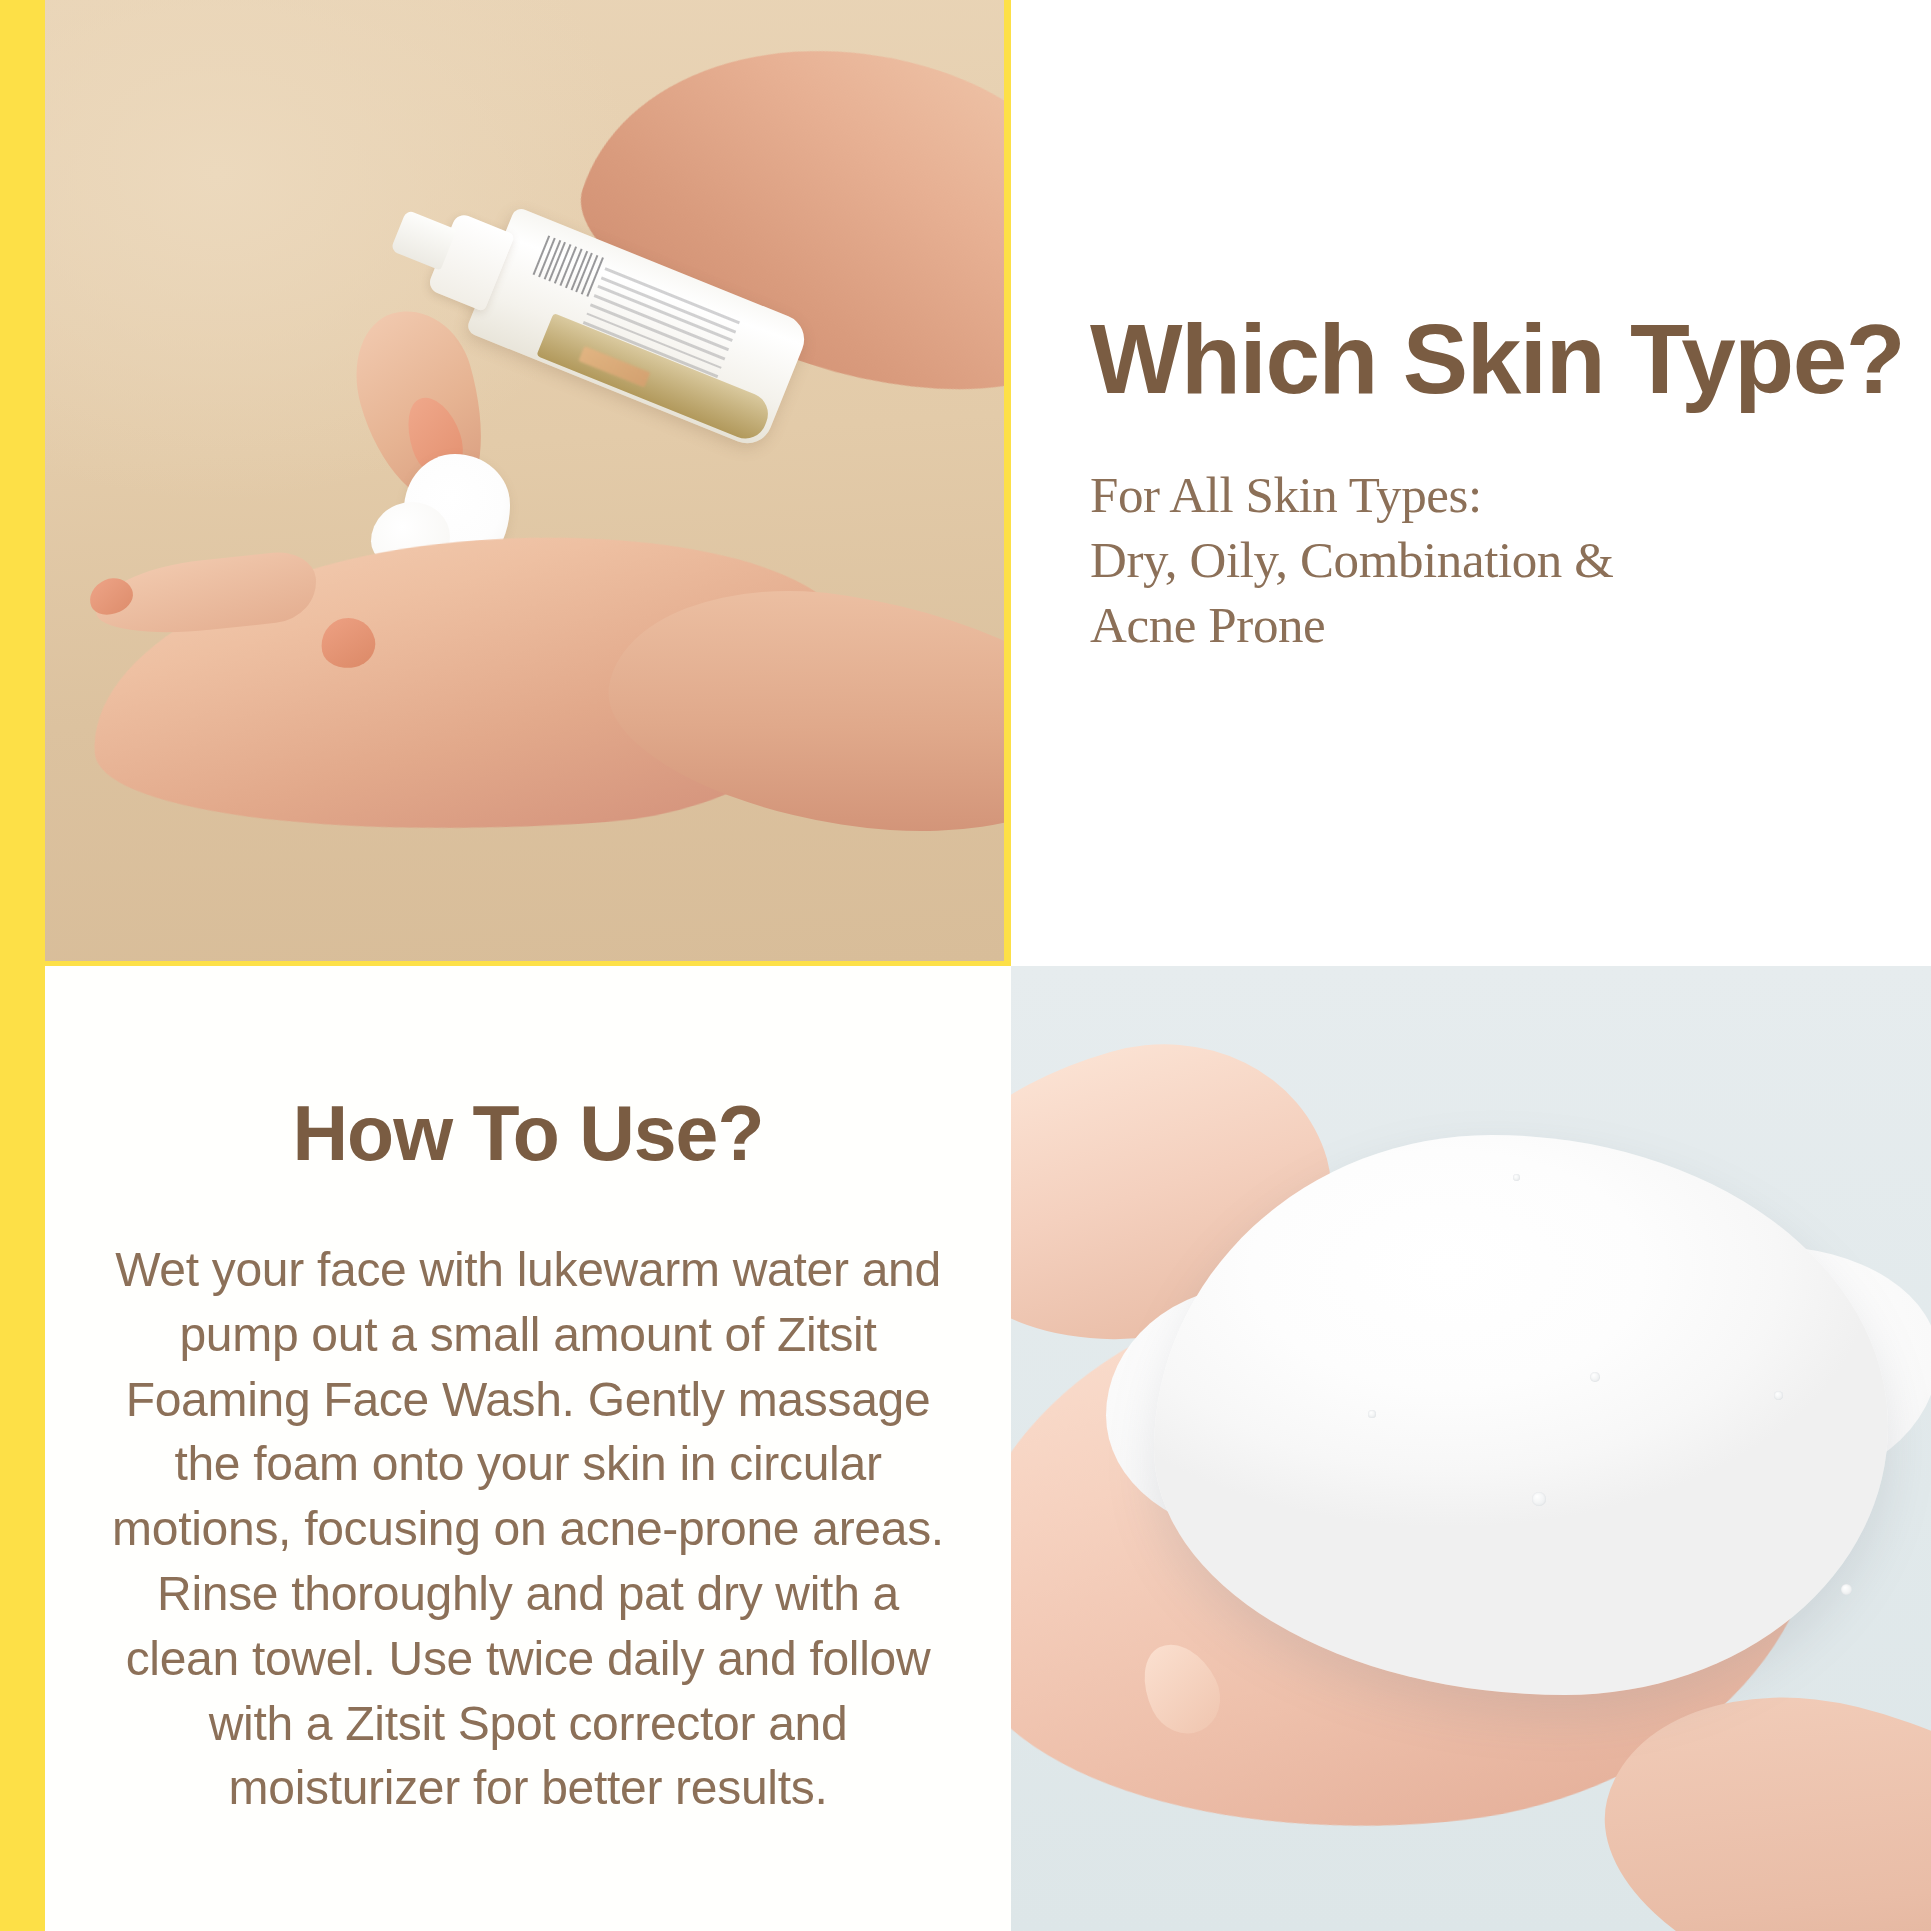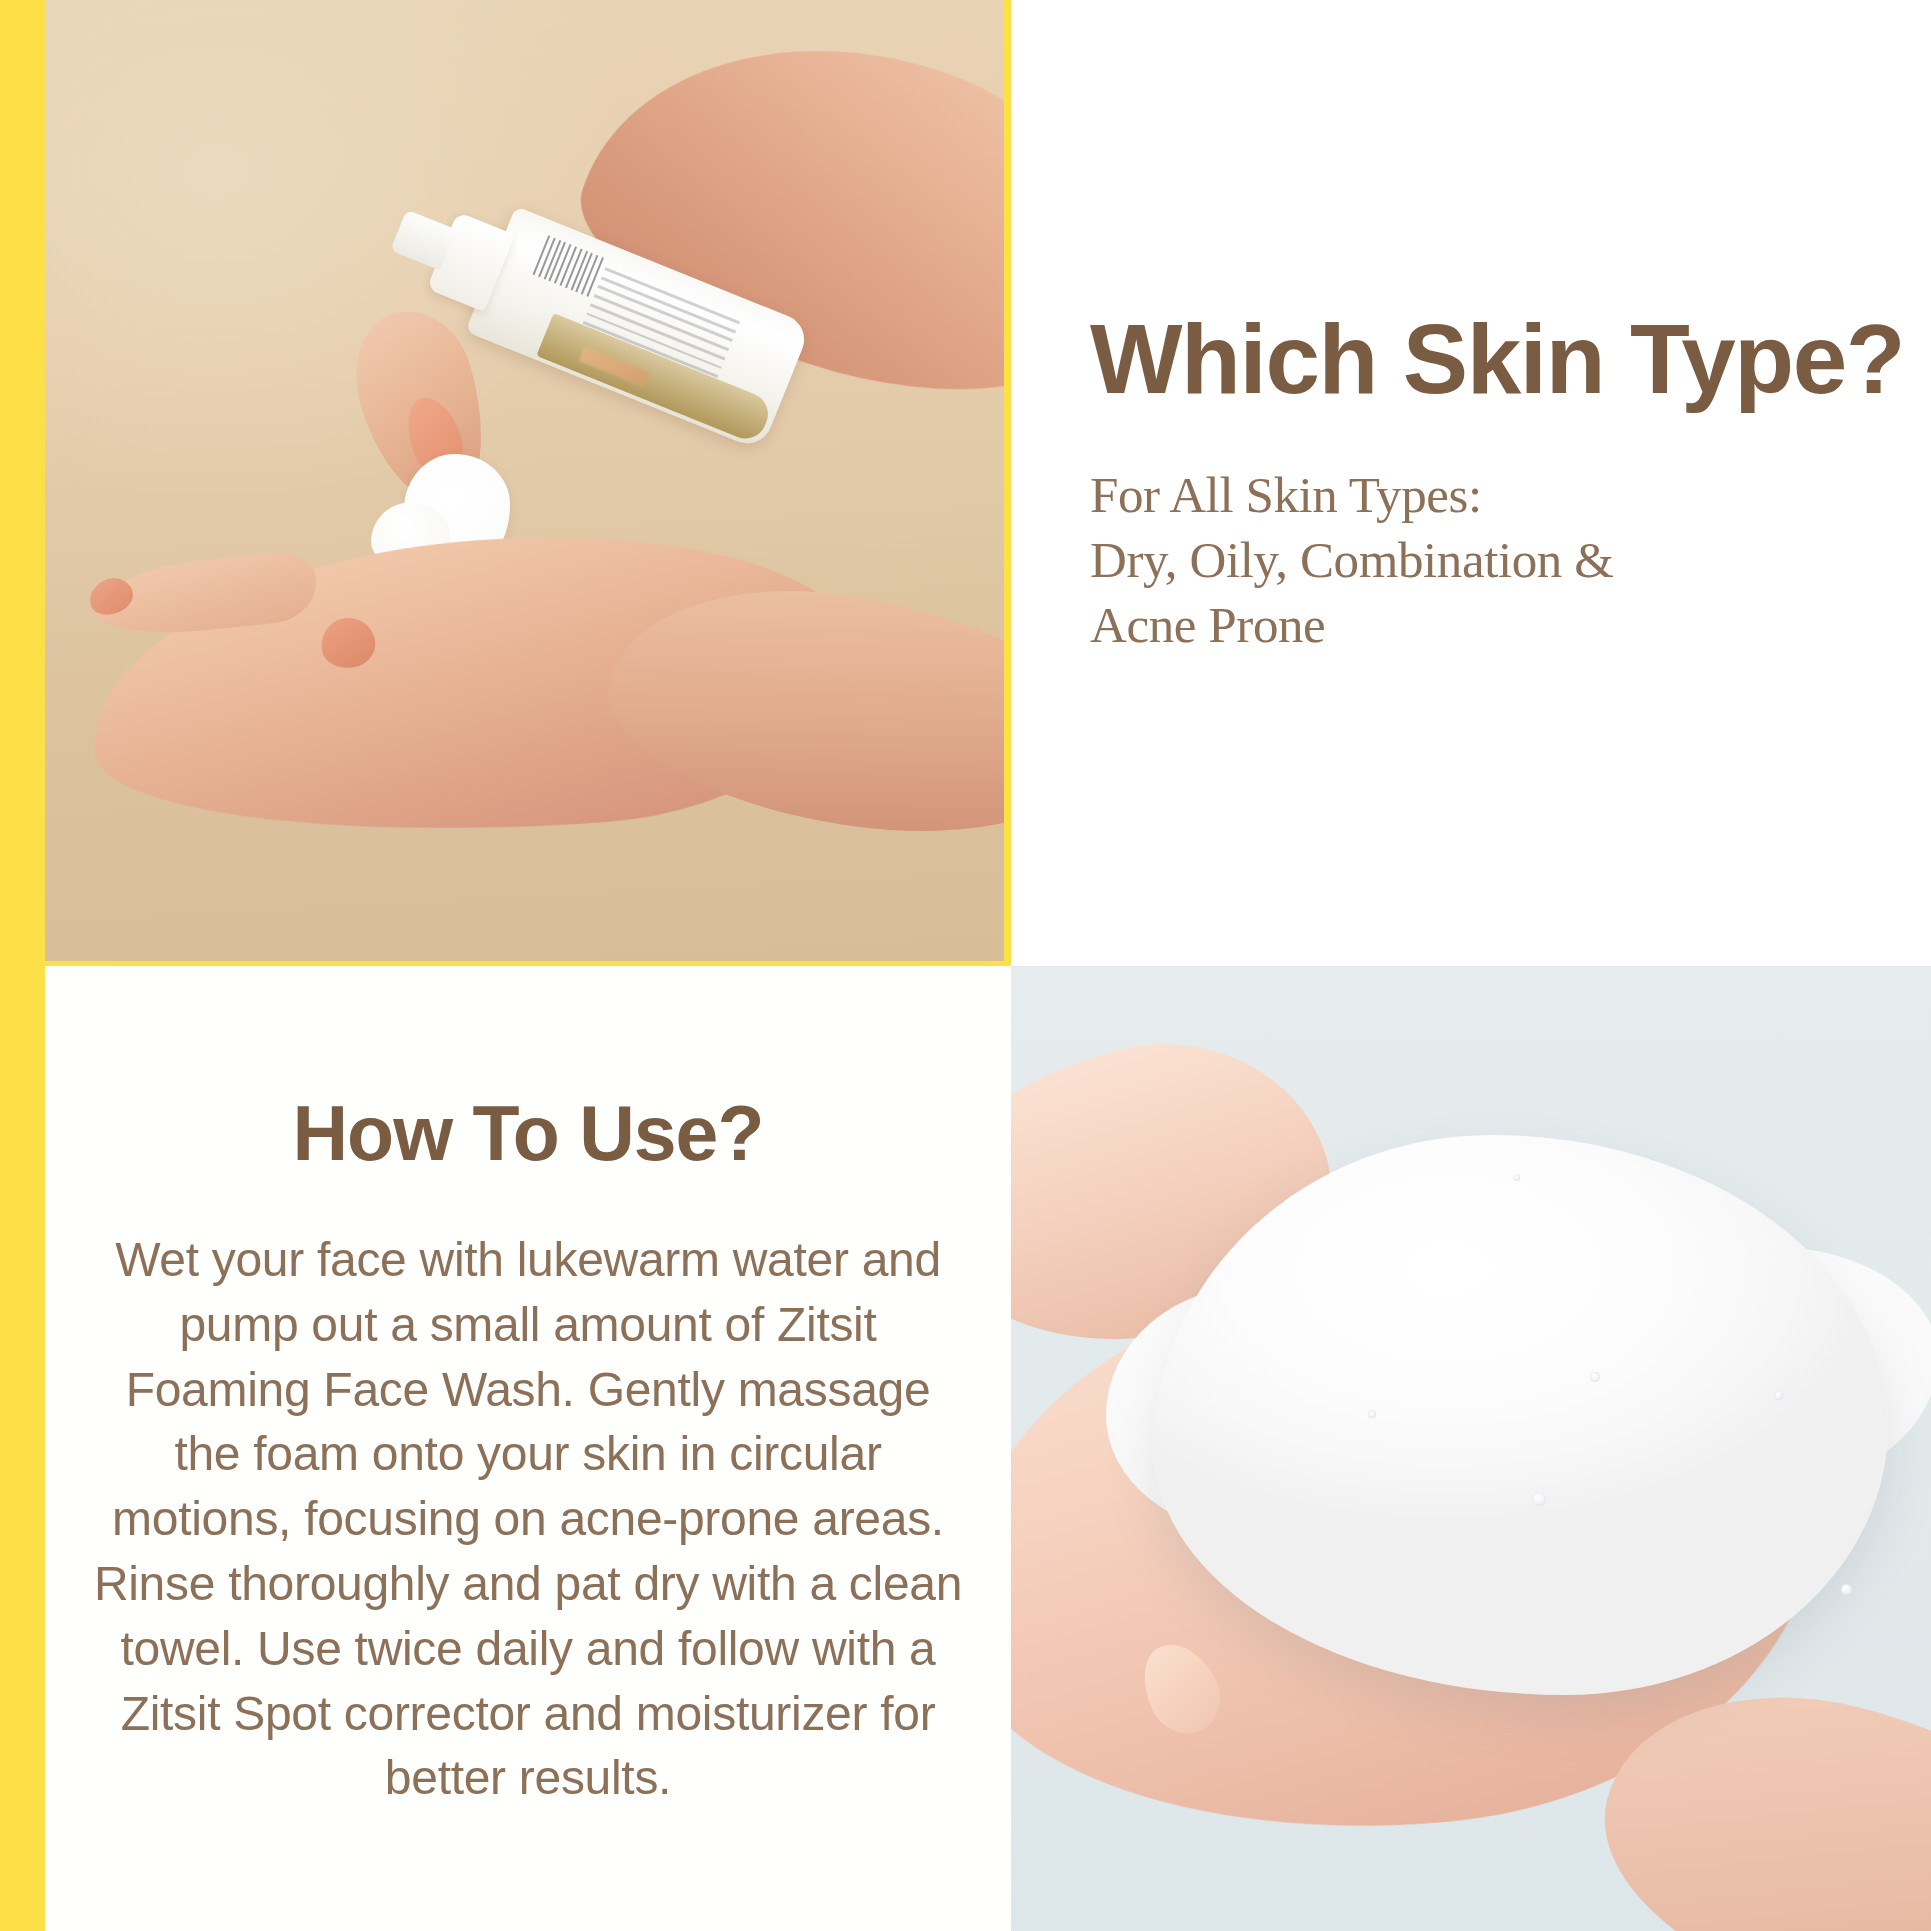--- a/index.html
+++ b/index.html
@@ -228,21 +228,21 @@
     margin: 0 0 54px 0;
     text-align: center;
   }
   .howto-body {
     font-size: 48px;
     font-weight: 400;
     line-height: 1.35;
     letter-spacing: -0.3px;
     text-align: center;
     max-width: 869px;
-    margin: 2px;
+    margin: 12px;
   }
 
   
   .photo-foam {
     background: #e3eaec;
   }
   .photo-foam .bg-grad {
     position: absolute; inset: 0;
     background: linear-gradient(180deg, #e6ecee 0%, #e1e9eb 55%, #dde6e8 100%);
   }

